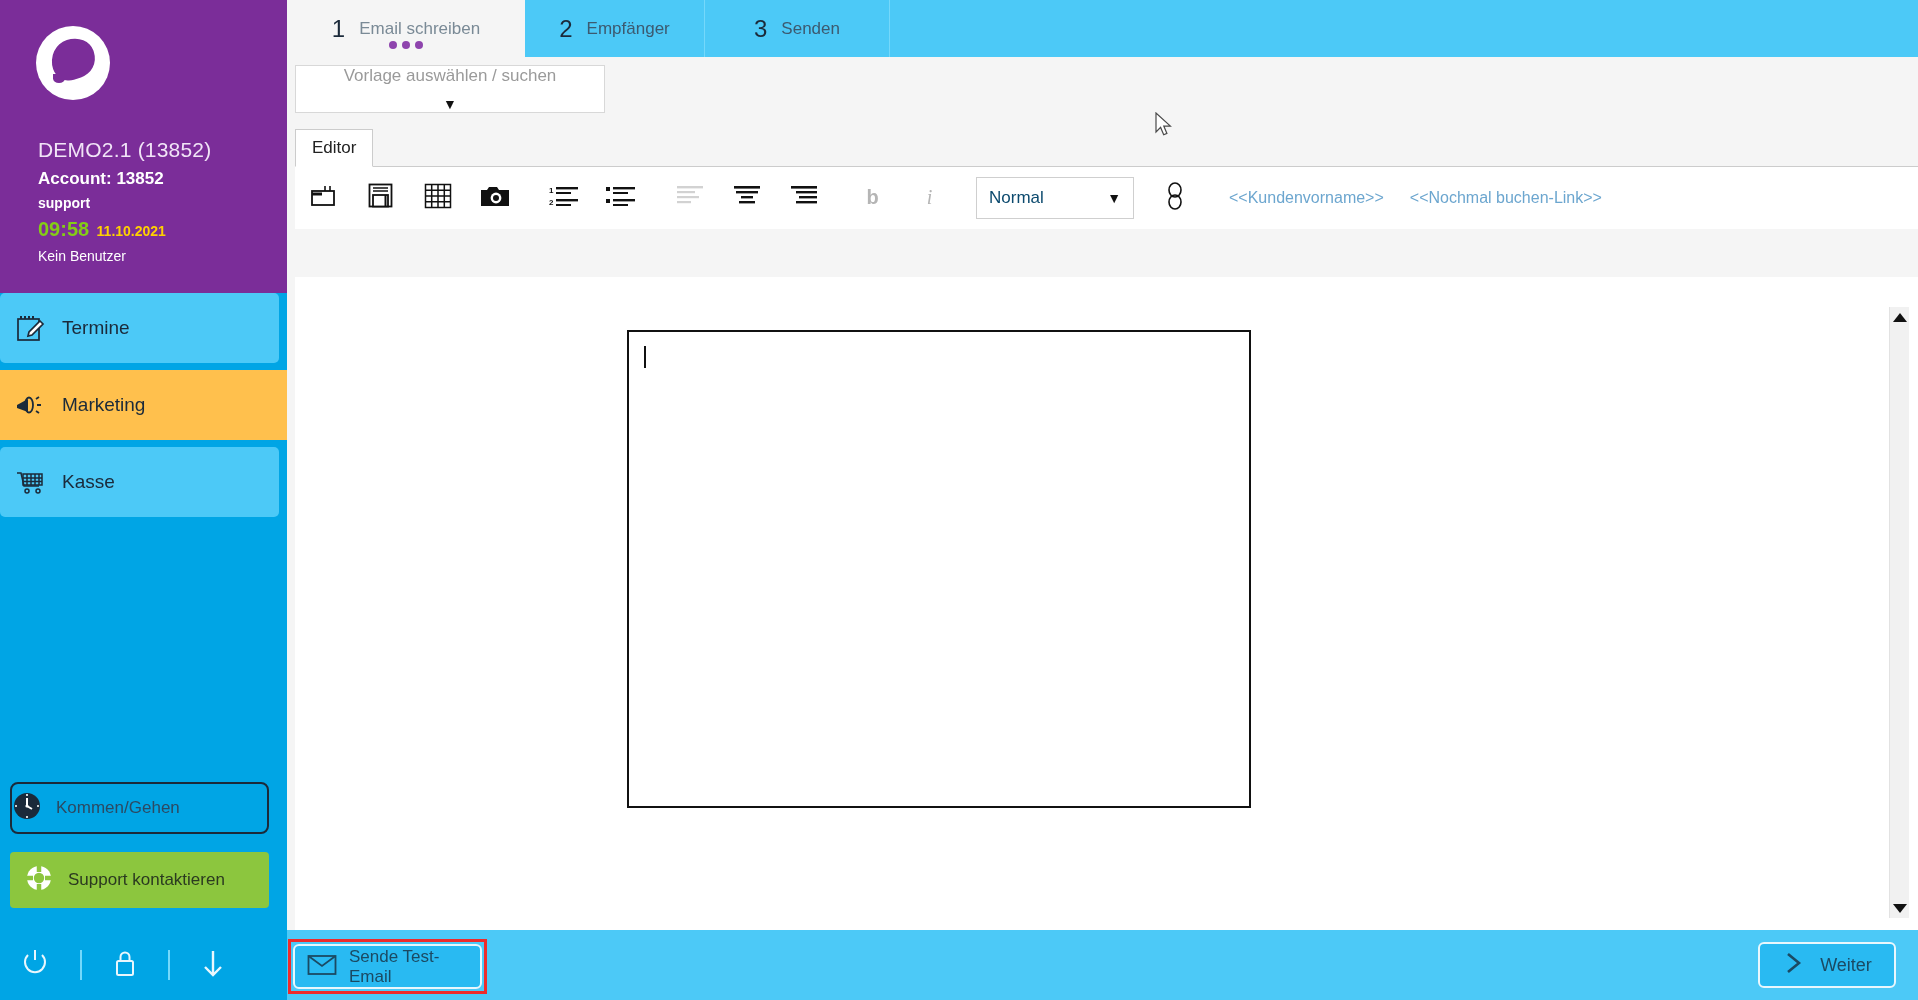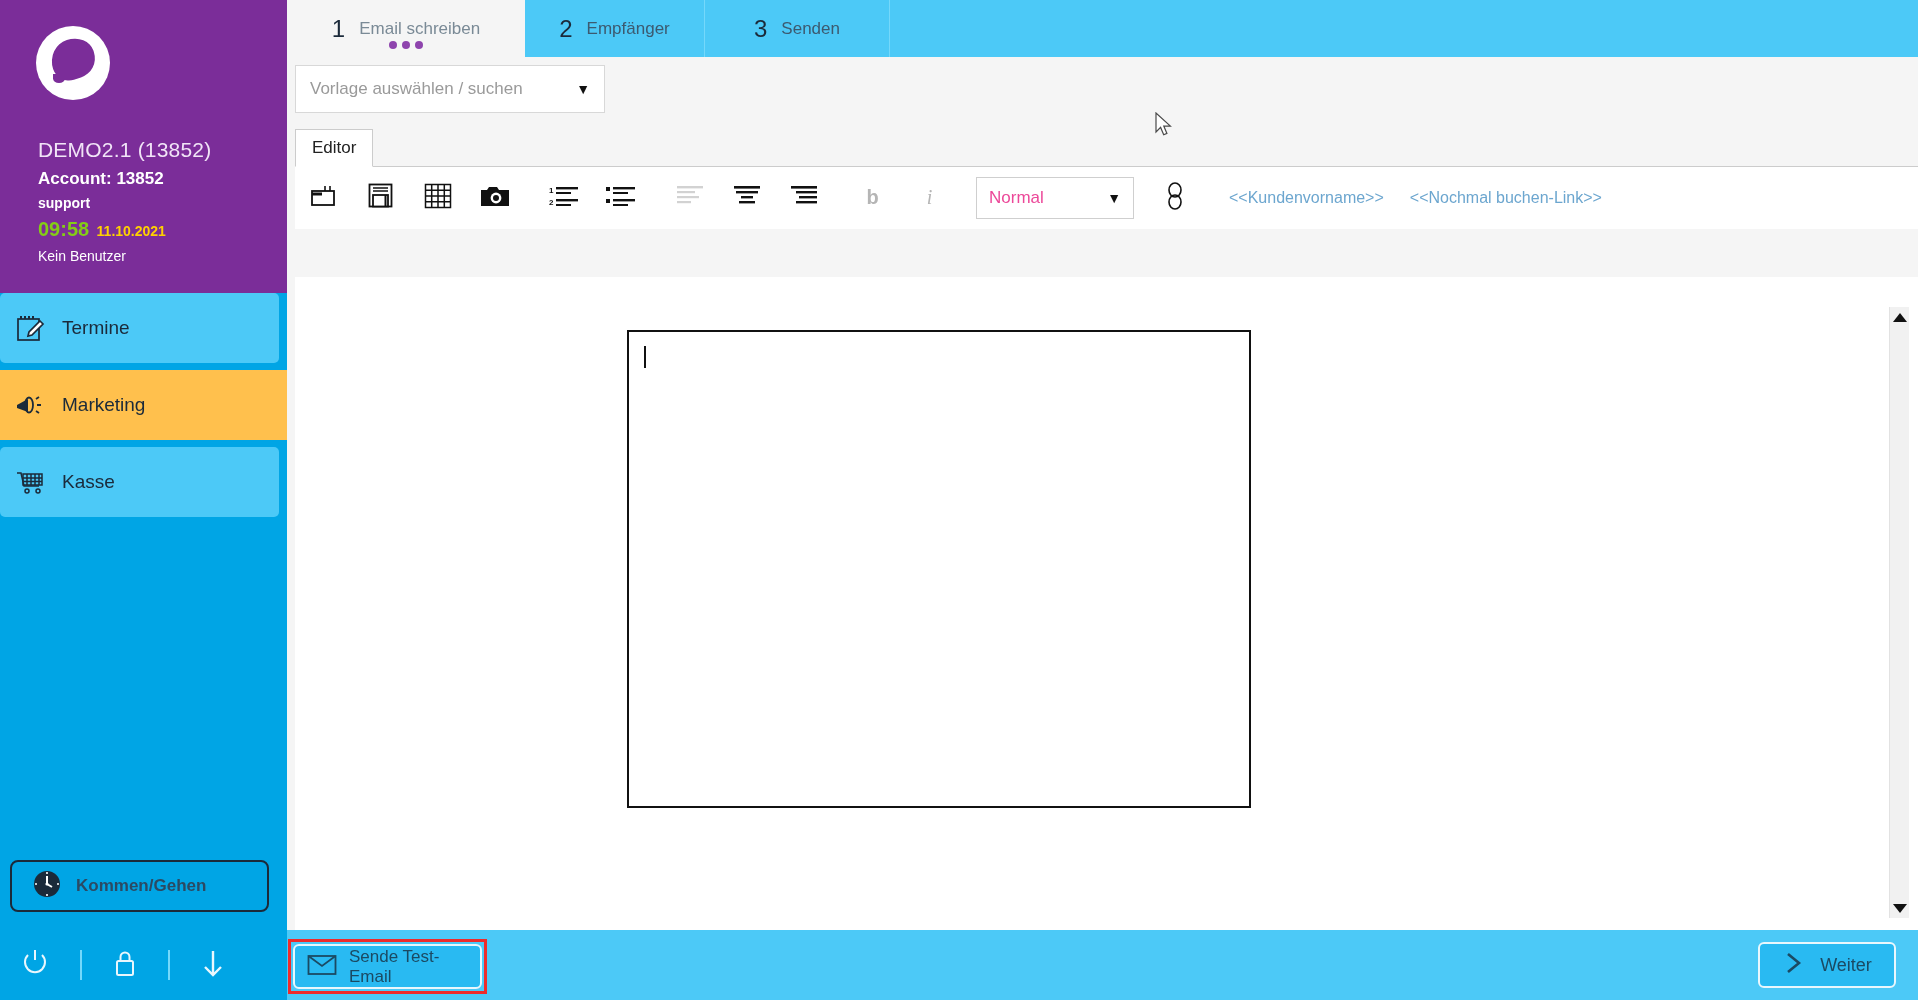--- a/index.html
+++ b/index.html
@@ -74,22 +74,22 @@
     background: #ffc košt; 
   }
   .nav-item.active { background: #ffc04d; margin-right: 0; border-radius: 0; }
   .nav-label { font-size: 19px; color: #1b2a3a; margin-left: 16px; }
   .nav-ico { width: 32px; height: 32px; display: block; }
 
   .side-bottom { position: absolute; left: 0; bottom: 0; width: 287px; }
   .btn-kommen {
     height: 52px; margin: 0 18px 18px 10px;
     border: 2px solid #1b2a3a; border-radius: 8px;
-    display: flex; align-items: center; padding-left: 20px;
-    background: #00a5e5; cursor: pointer; font-weight: bold;
+    display: flex; align-items: center; padding-left: 0;
+    background: #00a5e5; cursor: pointer;
   }
   .btn-kommen .lbl { color: #2b4a63; font-size: 17px; margin-left: 14px; }
   .btn-support {
     height: 56px; margin: 0 18px 22px 10px;
     background: #8cc63e; border-radius: 4px;
     display: flex; align-items: center; padding-left: 14px; cursor: pointer;
   }
   .btn-support .lbl { color: #2b3a20; font-size: 17px; margin-left: 14px; }
   .icon-row { display: flex; align-items: center; height: 70px; padding-left: 18px; }
   .icon-row .sep { width: 2px; height: 30px; background: #74d8fb; margin: 0 28px; }
@@ -114,21 +114,21 @@
   .dots { position: absolute; bottom: 8px; left: 50%; transform: translateX(-50%); display: flex; gap: 5px; }
   .dots i { width: 8px; height: 8px; border-radius: 50%; background: #8e44ad; display: block; }
 
   .content { position: absolute; left: 0; top: 57px; right: 0; bottom: 70px; background: #f5f5f5; }
 
   .tpl-row { height: 62px; padding: 8px 0 0 8px; background: #f5f5f5; }
   .tpl-select {
     width: 310px; height: 48px;
     background: #ffffff; border: 1px solid #d8d8d8;
     display: flex; align-items: center; justify-content: space-between;
-    padding: 0 14px 0 14px; cursor: pointer;
+    padding: 0 14px 0 14px; cursor: pointer; flex-direction: column;
   }
   .tpl-select .ph { color: #9a9a9a; font-size: 17px; }
   .caret { font-size: 14px; color: #111; }
 
   .subject {
     height: 48px; margin: 0 8px 0 8px;
     background: #ffffff; border: 1px solid #e0e0e0;
     display: flex; align-items: center; padding-left: 12px; cursor: text;
   }
   .subject .lbl { color: #8c8c8c; font-size: 17px; }
@@ -149,21 +149,21 @@
   }
   .tb { width: 57px; height: 48px; display: flex; align-items: center; justify-content: center; cursor: pointer; }
   .tb.gap { margin-left: 12px; }
   .tb-b { font-weight: bold; font-size: 20px; color: #b5b5b5; font-family: "Liberation Sans", sans-serif; }
   .tb-i { font-style: italic; font-size: 20px; color: #b5b5b5; font-family: "Liberation Serif", serif; }
   .fmt-select {
     width: 158px; height: 42px; background: #fff; border: 1px solid #cfcfcf;
     display: flex; align-items: center; justify-content: space-between;
     padding: 0 12px; margin: 0 12px 0 18px; cursor: pointer;
   }
-  .fmt-select .v { font-size: 17px; color: #ec4899; }
+  .fmt-select .v { font-size: 17px; color: #0c4a6e; }
   .ph-tag { color: #6ca6cf; font-size: 16px; margin-left: 26px; cursor: pointer; white-space: nowrap; }
 
   .editor-area { position: absolute; left: 8px; right: 0; top: 220px; bottom: 0; background: #ffffff; }
   .editor-box {
     position: absolute; left: 332px; top: 53px;
     width: 624px; height: 478px;
     background: #ffffff; border: 2px solid #111; cursor: text;
   }
   .caret-bar { position: absolute; left: 15px; top: 14px; width: 2px; height: 22px; background: #111; }
 
@@ -262,20 +262,30 @@
         <span>
           <svg width="30" height="30" viewBox="0 0 30 30">
             <circle cx="15" cy="15" r="13" fill="#1b2a3a"></circle>
             <path d="M15 7v8l5 3" stroke="#ffffff" stroke-width="2" fill="none"></path>
             <circle cx="15" cy="15" r="1.6" fill="#ffffff"></circle>
             <path d="M15 3v2M15 25v2M3 15h2M25 15h2" stroke="#ffffff" stroke-width="1.6"></path>
           </svg>
         </span>
         <span class="lbl">Kommen/Gehen</span>
       </div>
+      <div class="btn-support">
+        <span>
+          <svg width="30" height="30" viewBox="0 0 30 30">
+            <circle cx="15" cy="15" r="12" fill="#ffffff"></circle>
+            <circle cx="15" cy="15" r="5.2" fill="#8cc63e"></circle>
+            <path d="M15 1v8M15 21v8M1 15h8M21 15h8" stroke="#8cc63e" stroke-width="4.5"></path>
+          </svg>
+        </span>
+        <span class="lbl">Support kontaktieren</span>
+      </div>
       <div class="icon-row">
         <span>
           <svg width="34" height="34" viewBox="0 0 34 34" fill="none" stroke="#e9f7fd" stroke-width="2">
             <path d="M10 9a10 10 0 1 0 14 0"></path>
               <path d="M17 4v10"></path>
           </svg>
         </span>
         <span class="sep"></span>
         <span>
           <svg width="30" height="34" viewBox="0 0 30 34" fill="none" stroke="#e9f7fd" stroke-width="2">

